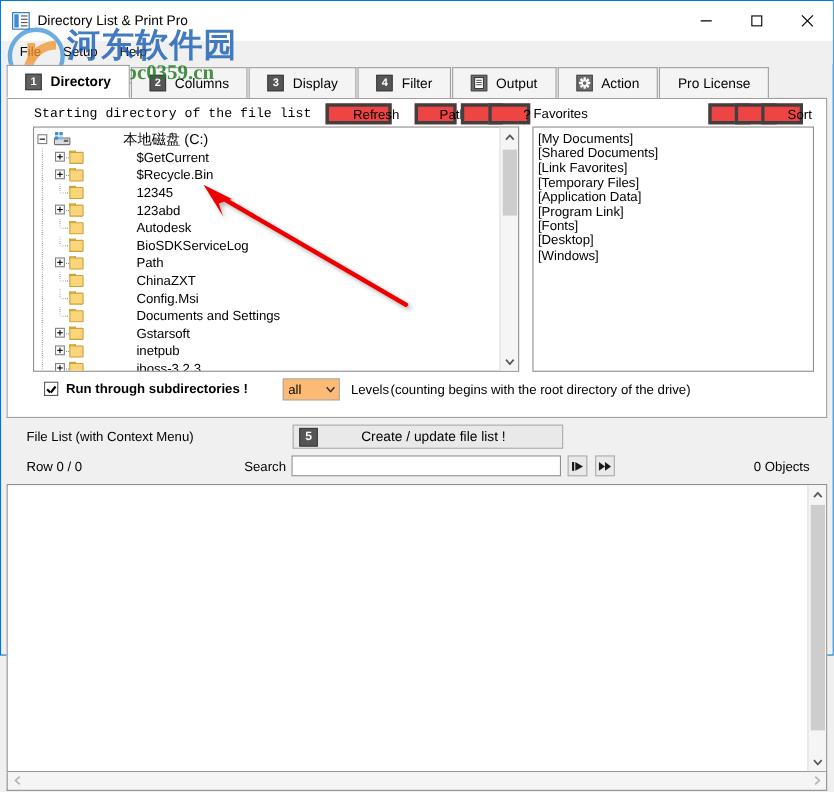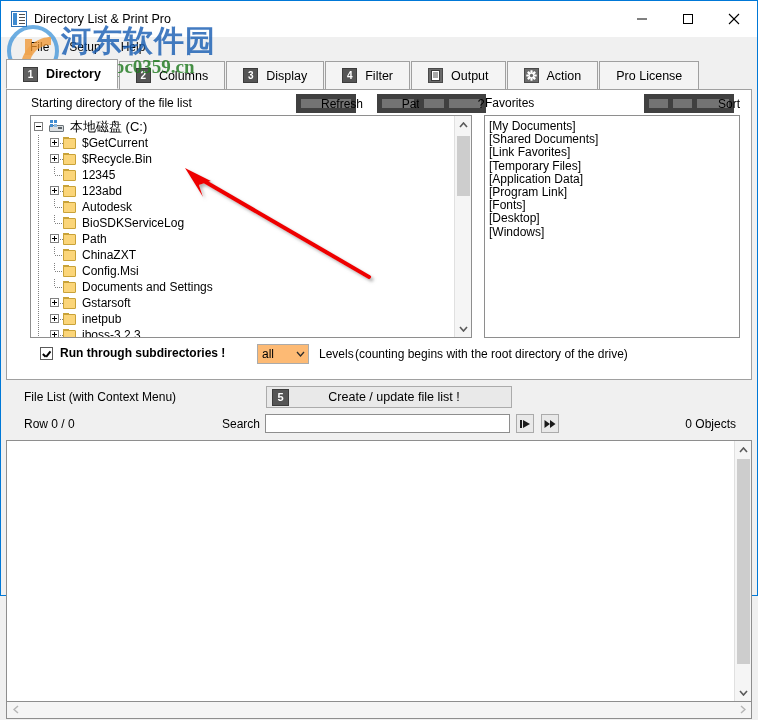--- a/index.html
+++ b/index.html
@@ -39,21 +39,21 @@
   .title-text{font-size:12.5px;color:#000;}
   .win-buttons{position:absolute;right:0;top:0;height:36px;display:flex;}
   .win-btn{
     width:46px;height:36px;display:flex;align-items:center;justify-content:center;
     font-size:13px;color:#000;background:transparent;cursor:default;
   }
   .win-btn svg{display:block;}
   
   .menubar{
     height:21px;background:#f0f0f0;display:flex;align-items:center;
-    padding-left:20px;
+    padding-left:8px;
   }
   .menu-item{padding:2px 11px 3px 9px;font-size:12px;color:#000;}
   
   .tabstrip{
     height:31px;position:relative;
     background:#f0f0f0;
     margin:0 5px;
     border-bottom:1px solid #a0a0a0;
     display:flex;align-items:flex-end;
   }
@@ -87,21 +87,21 @@
   }
   .tab .tlabel{white-space:nowrap;}
   
   .panel{
     margin:0 5px;background:#ffffff;
     border:1px solid #a0a0a0;border-top:none;
     height:290px;position:relative;box-sizing:border-box;
   }
   .lbl{font-size:12px;color:#000;}
   .btn{
-    background:#737373;border:5px solid #404040;
+    background:#ef4444;border:3px solid #404040;
     font-size:12px;font-family:"Liberation Sans",sans-serif;
     color:#000;box-sizing:border-box;
     display:flex;align-items:center;justify-content:center;
     height:19px;cursor:default;padding-left:32px;
   }
   
   .treebox{
     position:absolute;left:23px;top:25px;width:442px;height:223px;
     background:#fff;border:1px solid #8e8e8e;box-sizing:border-box;
     overflow:hidden;
@@ -155,21 +155,21 @@
   .drive{
     width:18px;height:14px;flex:none;margin-right:5px;position:relative;
   }
   .drive .body{
     position:absolute;left:2px;top:5px;width:15px;height:7px;
     background:#d9dde0;border:1px solid #6c7479;box-sizing:border-box;
     border-radius:1px;
   }
   .drive .slot{position:absolute;left:11px;top:7px;width:4px;height:2px;background:#5a6166;}
   .drive .sq{position:absolute;width:3px;height:3px;background:#3f8bd0;}
-  .tlabel2{font-size:12px;}
+  .tlabel2{font-size:12px;margin-left:42px;}
   
   .vsb{
     position:absolute;right:0;top:0;width:17px;bottom:0;
     background:#f5f5f5;border-left:1px solid #e0e0e0;box-sizing:border-box;
   }
   .sb-arrow{
     width:17px;height:17px;display:flex;align-items:center;justify-content:center;
     color:#5a5a5a;font-size:9px;
   }
   .sb-arrow.bottom{position:absolute;bottom:0;left:0;}
@@ -340,21 +340,21 @@
       </span>
       <span class="tlabel">Action</span>
     </div>
     <div class="tab">
       <span class="tlabel">Pro License</span>
     </div>
   </div>
 
   <div class="panel">
 
-    <div class="lbl" style="position:absolute;left:24px;top:6px;">Starting directory of the file list</div>
+    <div class="lbl" style="position:absolute;left:24px;top:6px;font-family:Liberation Mono, monospace;">Starting directory of the file list</div>
 
     <div class="btn" style="position:absolute;left:289px;top:4px;width:60px;">Refresh</div>
     <div class="btn" style="position:absolute;left:370px;top:4px;width:38px;">Path</div>
     <div class="btn" style="position:absolute;left:412px;top:4px;width:21px;">+</div>
     <div class="btn" style="position:absolute;left:437px;top:4px;width:21px;">?</div>
 
     <div class="lbl" style="position:absolute;left:478px;top:6px;">Favorites</div>
     <div class="btn" style="position:absolute;left:637px;top:4px;width:21px;">+</div>
     <div class="btn" style="position:absolute;left:661px;top:4px;width:21px;">-</div>
     <div class="btn" style="position:absolute;left:685px;top:4px;width:36px;">Sort</div>

